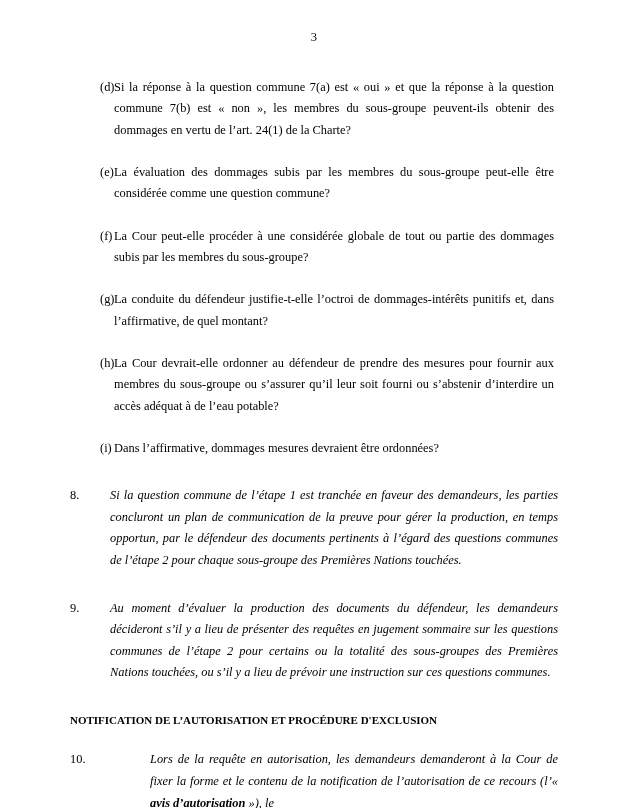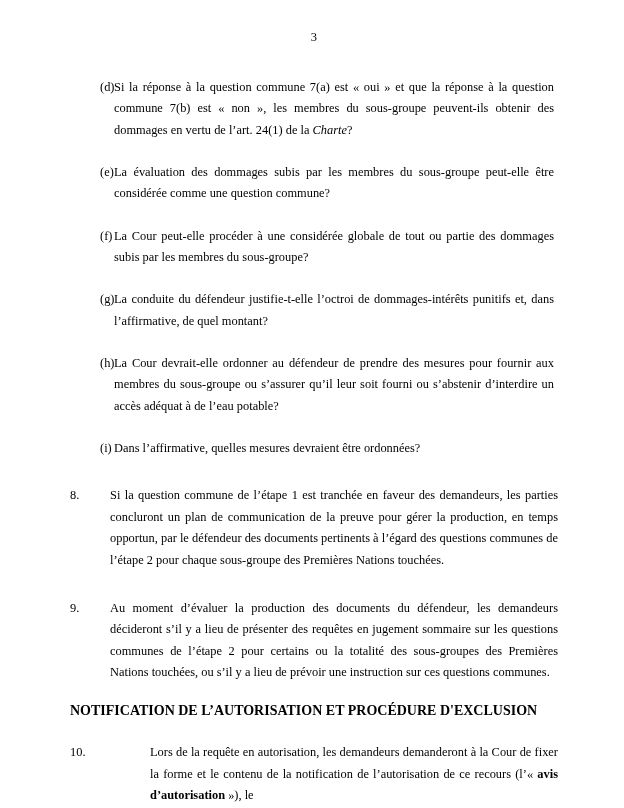--- a/index.html
+++ b/index.html
@@ -60,29 +60,30 @@
     width: 40px;
     flex: 0 0 40px;
     font-size: 12.4px;
     line-height: 1.74;
   }
   .para-text {
     flex: 1 1 auto;
     font-size: 12.4px;
     line-height: 1.74;
     text-align: justify;
+    font-style: italic;
   }
   .section-heading {
-    font-size: 14px;
+    font-size: 11px;
     font-weight: bold;
-    margin-top: 16px;
+    margin-top: 28px;
     margin-bottom: 2px;
     line-height: 1.6;
   }
-  .italic { font-style: italic; }
+  .italic { }
   .bold { font-weight: bold; }
 </style>
 </head>
 <body>
 
 <div class="page">
 
   <div class="page-number">3</div>
 
   <div class="lettered-list">
@@ -107,21 +108,21 @@
       <div class="item-text">La conduite du défendeur justifie-t-elle l’octroi de dommages-intérêts punitifs et, dans l’affirmative, de quel montant?</div>
     </div>
 
     <div class="lettered-item">
       <div class="item-label">(h)</div>
       <div class="item-text">La Cour devrait-elle ordonner au défendeur de prendre des mesures pour fournir aux membres du sous-groupe ou s’assurer qu’il leur soit fourni ou s’abstenir d’interdire un accès adéquat à de l’eau potable?</div>
     </div>
 
     <div class="lettered-item">
       <div class="item-label">(i)</div>
-      <div class="item-text">Dans l’affirmative, quelles mesures devraient être ordonnées?</div>
+      <div class="item-text">Dans l’affirmative, dommages mesures devraient être ordonnées?</div>
     </div>
 
   </div>
 
   <div class="numbered-para">
     <div class="para-number">8.</div>
     <div class="para-text">Si la question commune de l’étape 1 est tranchée en faveur des demandeurs, les parties concluront un plan de communication de la preuve pour gérer la production, en temps opportun, par le défendeur des documents pertinents à l’égard des questions communes de l’étape 2 pour chaque sous-groupe des Premières Nations touchées.</div>
   </div>
 
   <div class="numbered-para">

